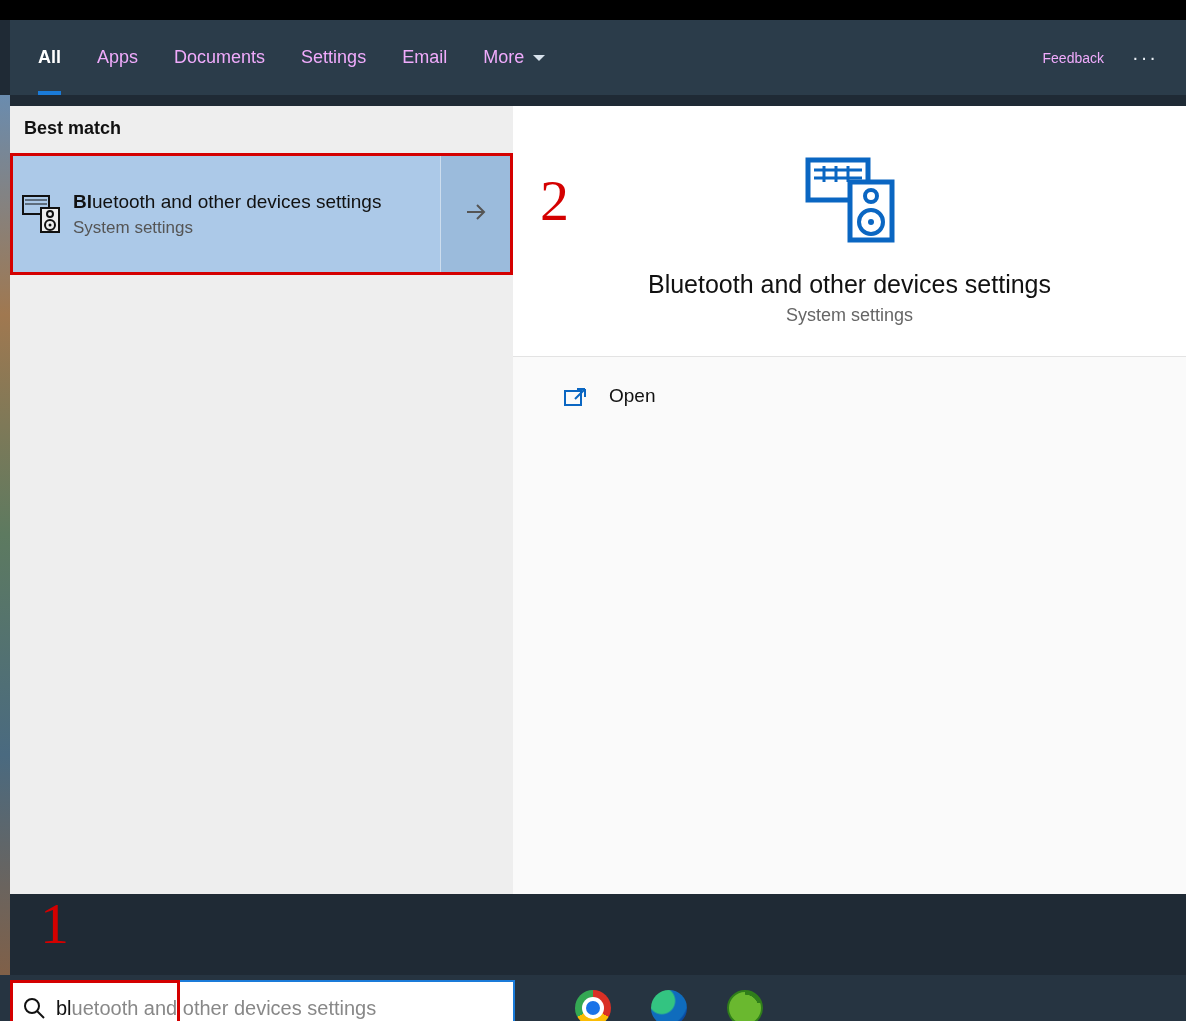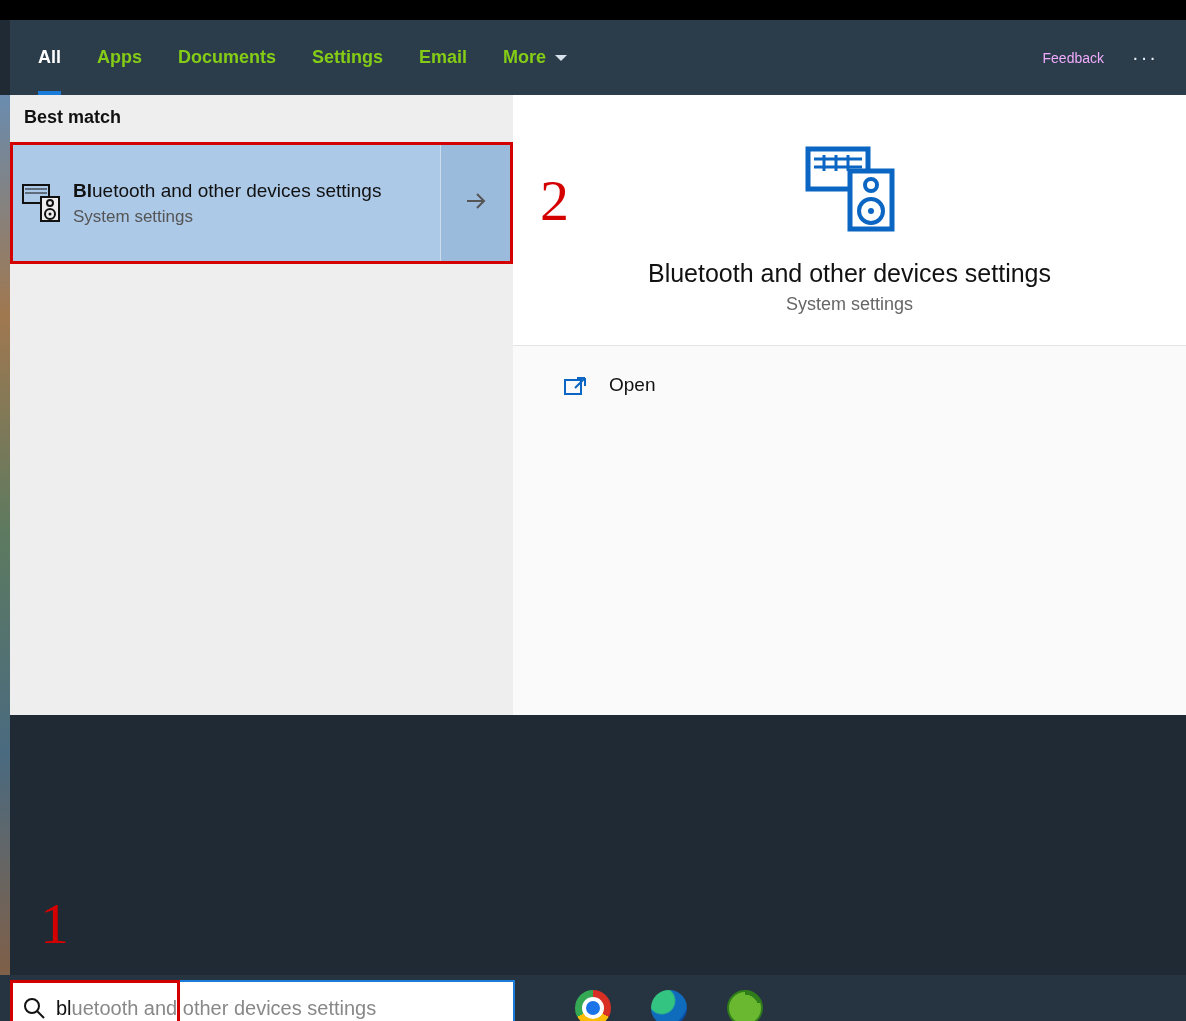--- a/index.html
+++ b/index.html
@@ -6,30 +6,30 @@
   html, body { width: 1186px; height: 1021px; font-family: "Segoe UI", Arial, sans-serif; overflow: hidden; background:#000; }
 
   .root { width:1186px; height:1021px; position:relative; background:#1f2a35;margin-top:20px; }
   .desktop-strip { position:absolute; left:0; top:75px; width:10px; height:880px;
     background: linear-gradient(180deg,#6a8caf,#a07850,#5d7a60,#4a6a80,#806048);
   }
 
   
   .topbar { position:absolute; left:10px; top:0; width:1176px; height:75px; background:#2b3c4a; color:#e8eef4; display:flex; align-items:center; padding:0 28px; }
   .tabs { display:flex; gap:36px; align-items:center; height:100%; }
-  .tab { font-size:18px; font-weight:700; color:#84cc16; cursor:pointer; position:relative; height:100%; display:flex; align-items:center; }
+  .tab { font-size:18px; font-weight:400; color:#f0abfc; cursor:pointer; position:relative; height:100%; display:flex; align-items:center; }
   .tab.active { font-weight:600; color:#fff; }
   .tab.active::after { content:""; position:absolute; left:0; right:0; bottom:0; height:4px; background:#1a7bd9; }
   .more-chevron { margin-left:8px; }
   .topbar-right { margin-left:auto; display:flex; align-items:center; gap:28px; }
   .feedback { font-size:14px; color:#f0abfc; cursor:pointer; }
   .ellipsis { color:#e8eef4; font-size:20px; letter-spacing:2px; cursor:pointer; }
 
   
-  .body { position:absolute; left:10px; top:75px; width:1176px; height:620px; display:flex; }
+  .body { position:absolute; left:10px; top:86px; width:1176px; height:788px; display:flex; }
   .left  { width:503px; background:#eeeeee; position:relative; }
   .right { flex:1; background:#fafafa; }
 
   
   .best-match-header { font-size:18px; font-weight:600; color:#111; padding:12px 14px 10px; }
   .result-row {
     margin:4px 0px 0 0px;
     display:flex; align-items:stretch;
     background:#acc9e8;
     border:3px solid #d40000;

